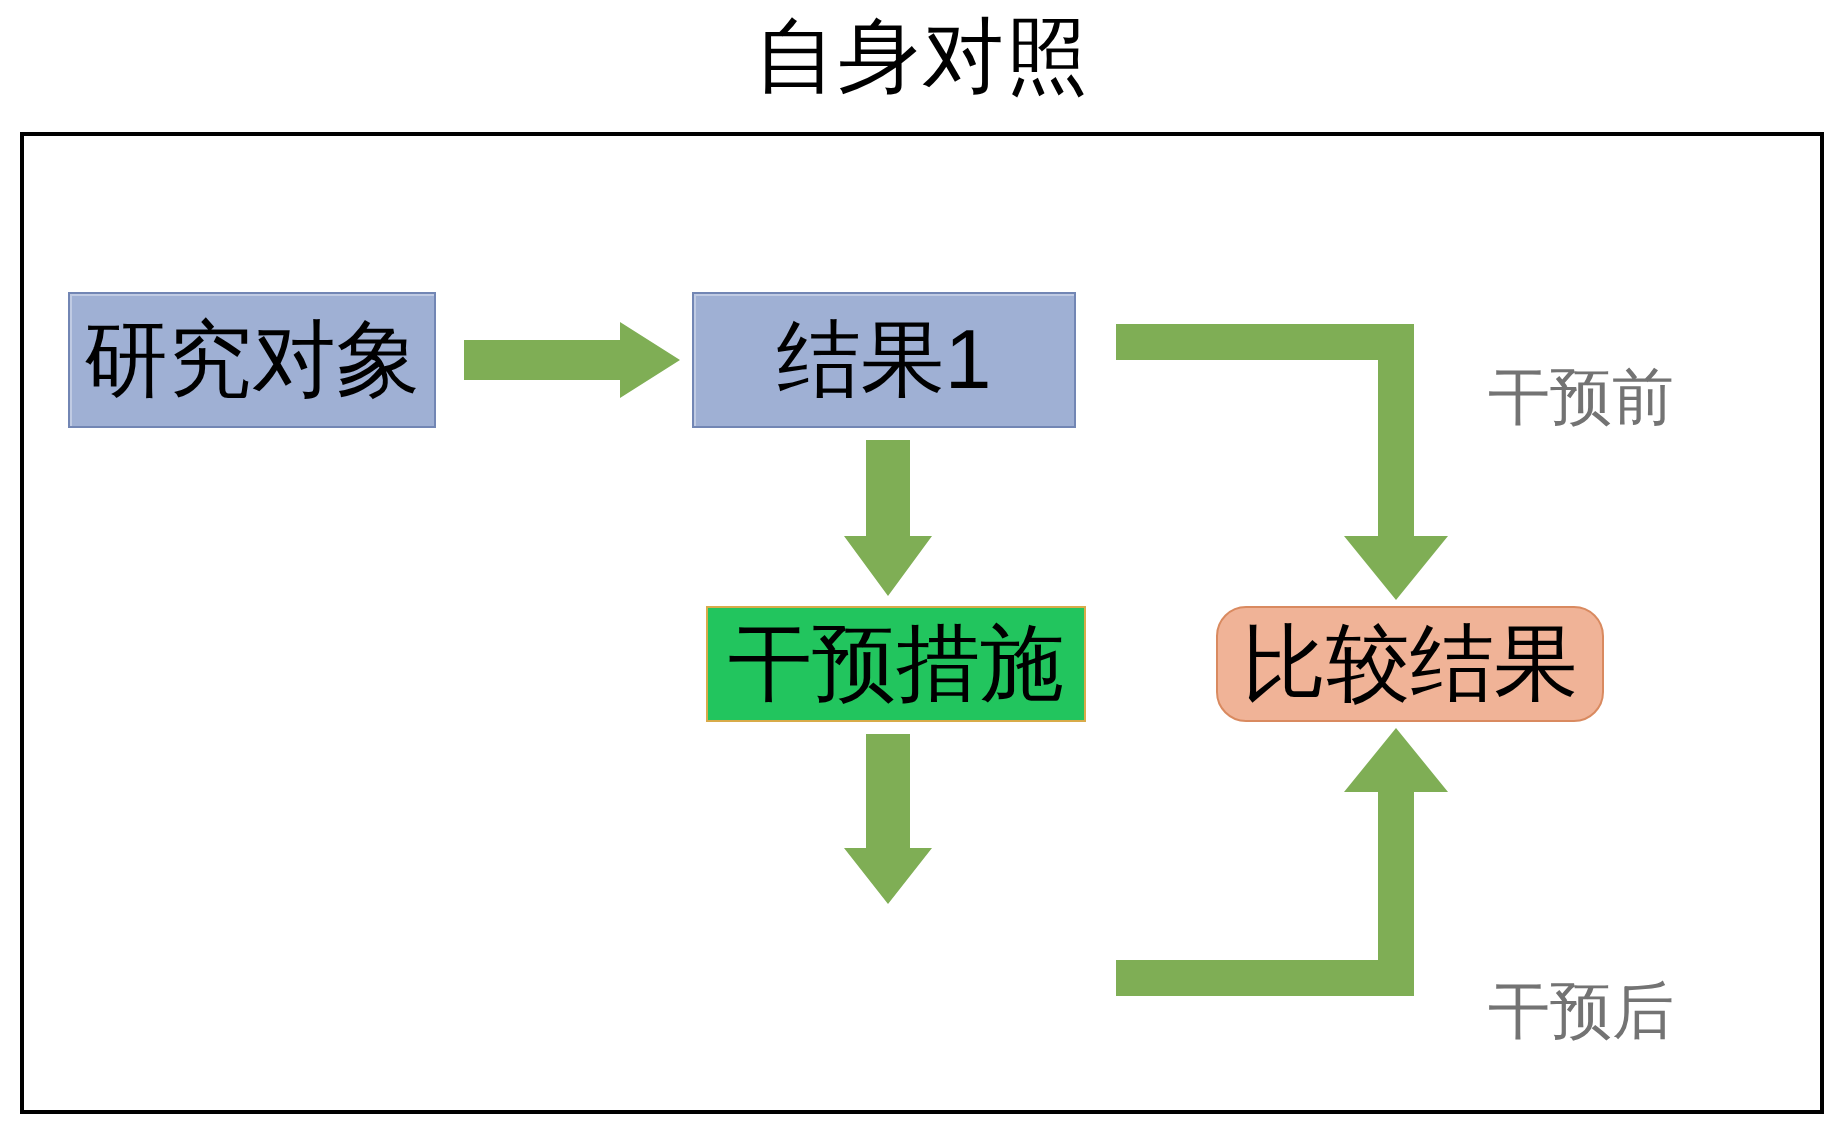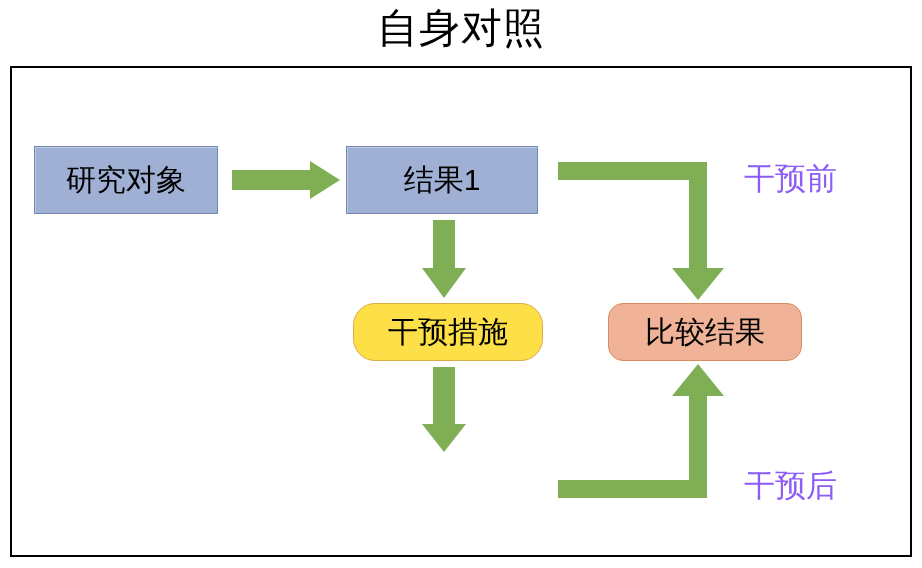--- a/index.html
+++ b/index.html
@@ -45,56 +45,56 @@
     background: transparent;
   }
 
   
   .node {
     position: absolute;
     box-sizing: border-box;
     display: flex;
     align-items: center;
     justify-content: center;
-    font-size: 30px;
+    font-size: 42px;
     line-height: 1;
     color: #000000;
     white-space: pre;
     border-style: solid;
     border-width: 1px;
   }
   .node-blue {
     background: #9FB0D4;
     border-color: #7286b4;
     box-shadow: 1px 1px 0 rgba(255,255,255,0.35) inset;
   }
   .node-gold {
-    background: #fde047;
+    background: #22c55e;
     border-color: #d8ab4a;
-    border-radius: 22px;
   }
   .node-salmon {
     background: #F0B397;
     border-color: #d98a60;
     border-radius: 15px;
   }
 
   #node-subject { left: 34px;  top: 146px; width: 184px; height: 68px; }
   #node-result1 { left: 346px; top: 146px; width: 192px; height: 68px; }
   #node-interv  { left: 353px; top: 303px; width: 190px; height: 58px; }
   #node-result2 { left: 353px; top: 457px; width: 190px; height: 62px; }
   #node-compare { left: 608px; top: 303px; width: 194px; height: 58px; }
 
   
   .side-label {
     position: absolute;
     font-size: 31px;
     line-height: 1;
-    color: #8b5cf6;
+    color: #737373;
     white-space: pre;
+    margin-top: 20px;
   }
   #label-before { left: 744px; top: 163px; }
   #label-after  { left: 744px; top: 470px; }
 
   
   .arrow-layer {
     position: absolute;
     left: 0;
     top: 0;
     width: 922px;

